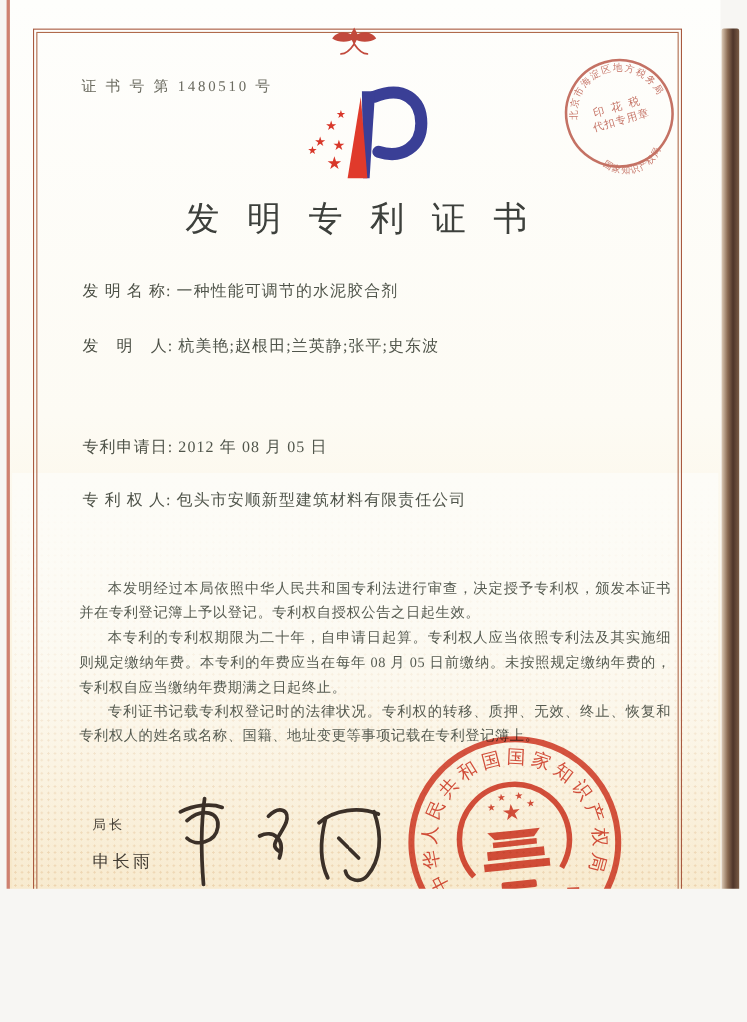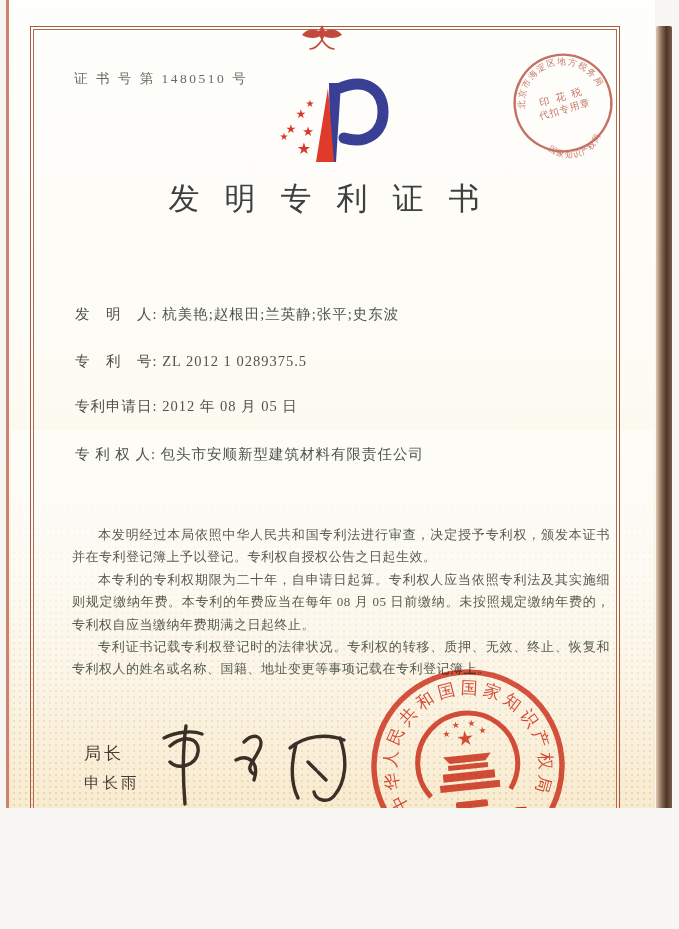--- a/index.html
+++ b/index.html
@@ -46,21 +46,21 @@
   .logo { position:absolute; left:277px; top:78px; width:124px; height:106px; }
   .title { position:absolute; left:30px; top:178px; width:588px; text-align:center;
            font-size:31px; color:#3d403c; letter-spacing:25px; text-indent:25px; font-weight:500; }
   .f-row { position:absolute; left:75px; white-space:nowrap; font-size:14.5px;
            color:#4f5349; letter-spacing:1px; }
   .f-row .lab { color:#4c5046; }
   .f-row .val { color:#50554b; }
   .paras { position:absolute; left:72px; top:524px; width:538px; font-size:13px;
            line-height:22.4px; color:#565b51; letter-spacing:.5px; text-align:justify; }
   .paras p { margin:0; text-indent:2em; }
-  .officer-title { position:absolute; left:84px; top:742px; font-size:17px; letter-spacing:3px; color:#453f36; }
+  .officer-title { position:absolute; left:84px; top:742px; font-size:12px; letter-spacing:3px; color:#453f36; }
   .officer-name  { position:absolute; left:84px; top:773px; font-size:15.5px; letter-spacing:3px; color:#453f36; }
   .signature { position:absolute; left:148px; top:716px; width:218px; height:96px; }
   .footer { position:absolute; left:30px; top:842px; width:588px; text-align:center;
             font-size:12.5px; letter-spacing:2px; color:#6f675a; }
 
   
   .tax-stamp { position:absolute; left:505px; top:45px; width:116px; height:116px; opacity:.85; }
   .main-seal { position:absolute; left:357px; top:655px; width:222px; height:222px;
                opacity:.95; mix-blend-mode:multiply; }
   .seal-date { position:absolute; left:379px; top:806px; width:210px; font-size:15.5px; font-weight:bold;
@@ -128,22 +128,22 @@
       <text x="24" y="40" font-size="12">★</text>
       <text x="14" y="55" font-size="12">★</text>
       <text x="31" y="58" font-size="13">★</text>
       <text x="7" y="62" font-size="10">★</text>
       <text x="27" y="76" font-size="16">★</text>
     </g>
   </svg>
 
   <div class="title">发明专利证书</div>
 
+  <div class="f-row" style="top:255px"><span class="lab">发 明 名 称: </span><span class="val">一种性能可调节的水泥胶合剂</span></div>
   <div class="f-row" style="top:305px"><span class="lab">发　明　人: </span><span class="val">杭美艳;赵根田;兰英静;张平;史东波</span></div>
-  <div class="f-row" style="top:352px"><span class="lab">专　利　号: </span><span class="val">ZL 2012 1 0289375.5</span></div>
   <div class="f-row" style="top:397px"><span class="lab">专利申请日: </span><span class="val">2012 年 08 月 05 日</span></div>
   <div class="f-row" style="top:445px"><span class="lab">专 利 权 人: </span><span class="val">包头市安顺新型建筑材料有限责任公司</span></div>
 
   <div class="paras">
     <p>本发明经过本局依照中华人民共和国专利法进行审查，决定授予专利权，颁发本证书并在专利登记簿上予以登记。专利权自授权公告之日起生效。</p>
     <p>本专利的专利权期限为二十年，自申请日起算。专利权人应当依照专利法及其实施细则规定缴纳年费。本专利的年费应当在每年 08 月 05 日前缴纳。未按照规定缴纳年费的，专利权自应当缴纳年费期满之日起终止。</p>
     <p>专利证书记载专利权登记时的法律状况。专利权的转移、质押、无效、终止、恢复和专利权人的姓名或名称、国籍、地址变更等事项记载在专利登记簿上。</p>
   </div>
 
   <div class="officer-title">局长</div>

